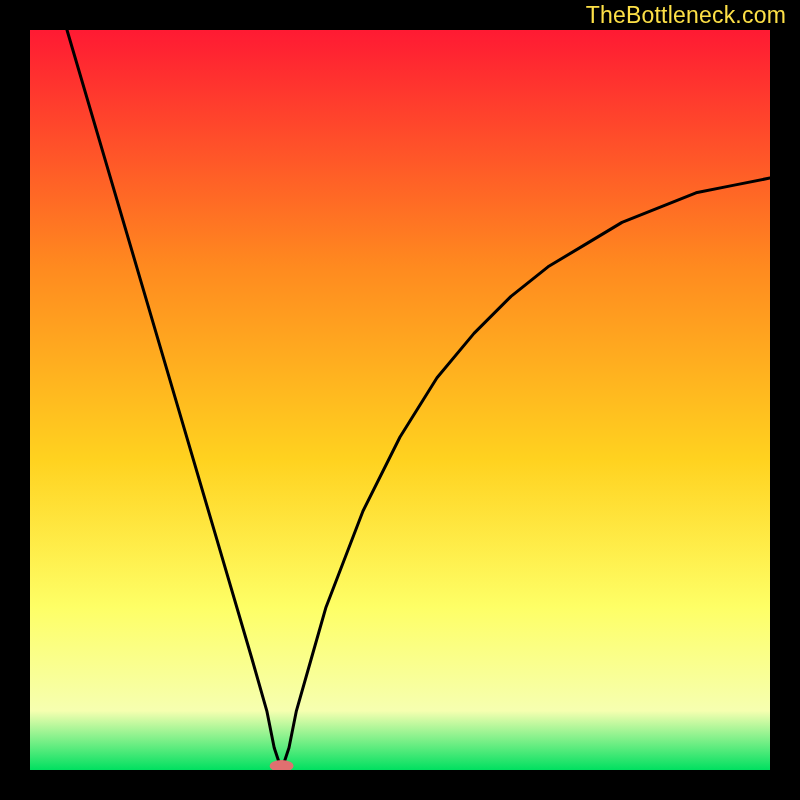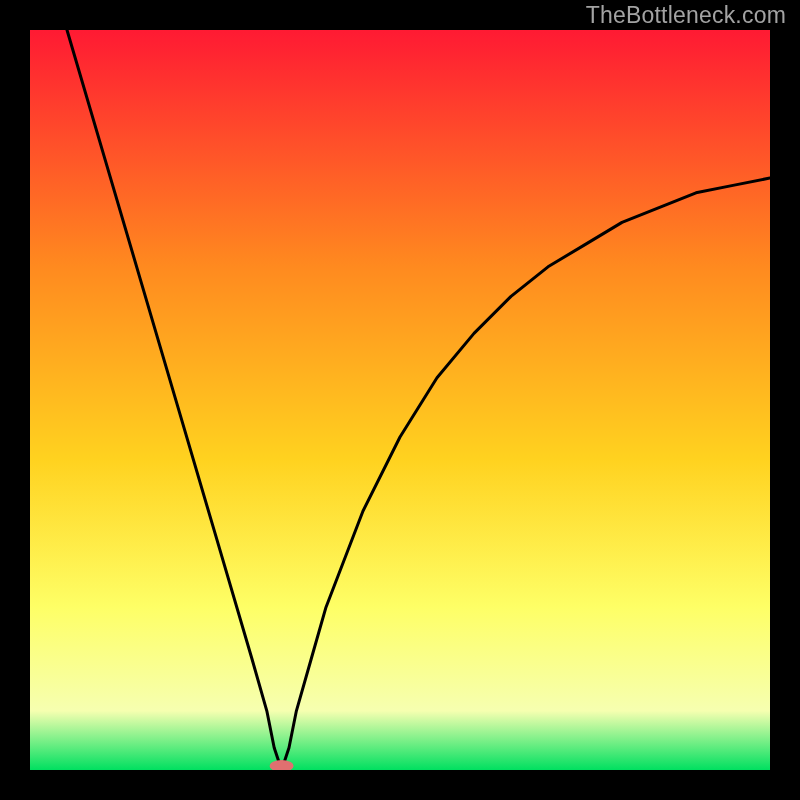--- a/index.html
+++ b/index.html
@@ -14,21 +14,21 @@
   .outer {
     position: relative;
     width: 800px;
     height: 800px;
     background: #000;
   }
   .watermark {
     position: absolute;
     top: 2px;
     right: 14px;
-    color: #a3a3a3;
+    color: #fde047;
     font-size: 23px;
     font-weight: 500;
     letter-spacing: 0.2px;
   }
   .plot-wrap {
     position: absolute;
     left: 30px;
     top: 30px;
     width: 740px;
     height: 740px;

